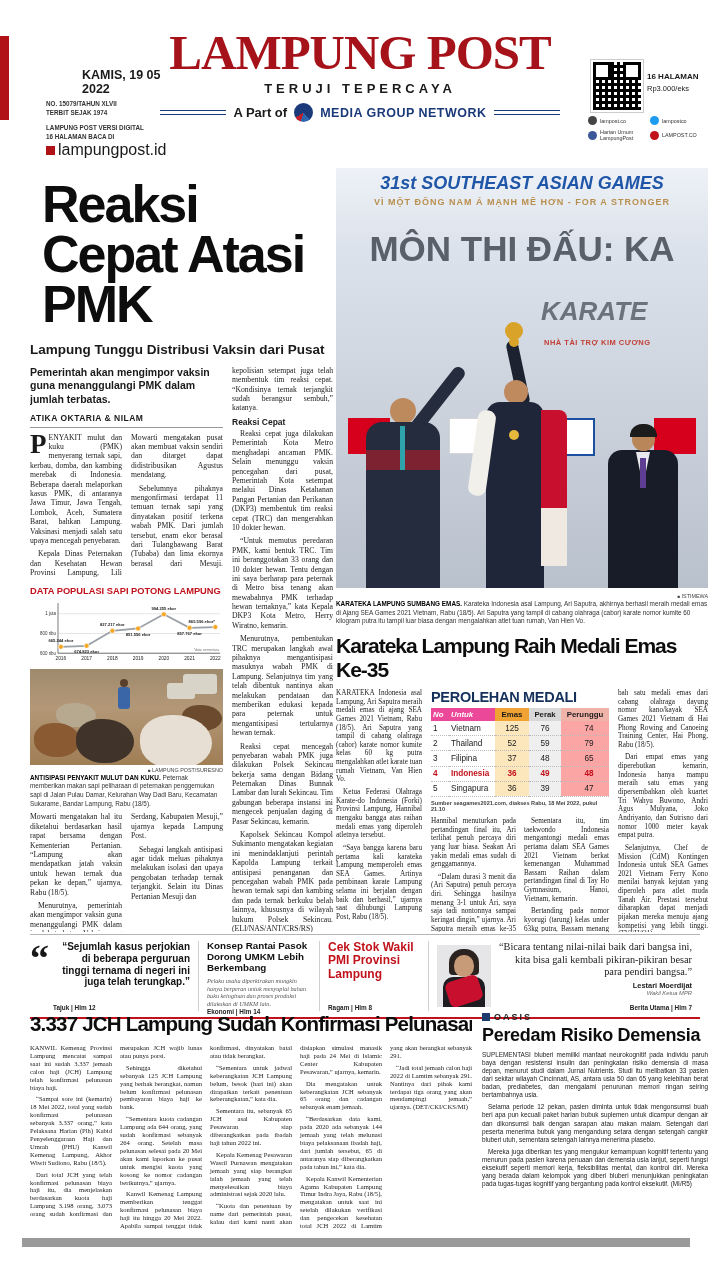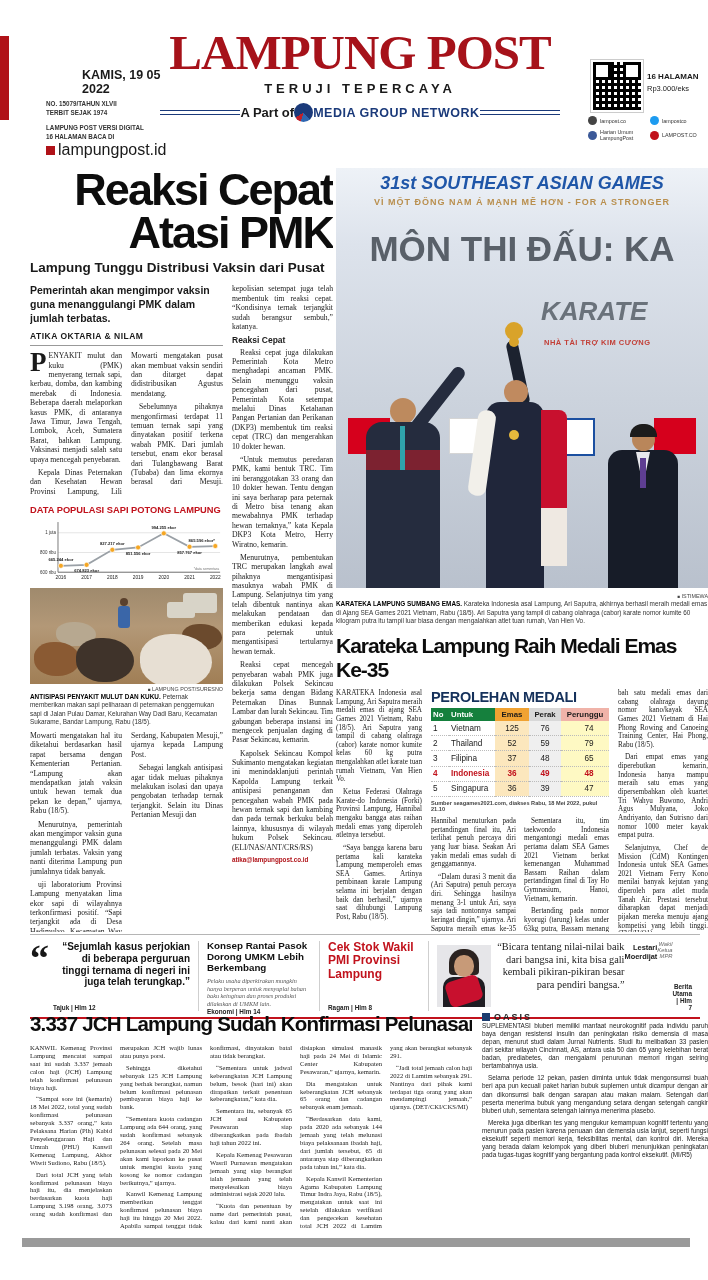--- a/index.html
+++ b/index.html
@@ -12,21 +12,21 @@
   .pub-info{position:absolute;left:46px;top:68px;width:132px;font-family:"Liberation Sans",sans-serif;}
   .pub-date{font-weight:bold;font-size:12.5px;padding-left:36px;}
   .pub-no{font-size:6.3px;font-weight:bold;color:#333;margin-top:4px;line-height:1.35;}
   .pub-digital{font-size:6.3px;font-weight:bold;color:#333;margin-top:7px;line-height:1.35;}
   .pub-site{font-size:16px;font-weight:normal;margin-top:0;}
   .pub-site .sq{display:inline-block;width:9px;height:9px;background:#b01218;margin-right:3px;}
   .masthead{position:absolute;left:160px;top:28px;width:400px;text-align:center;}
   .m-title{font-family:"Liberation Serif",serif;font-weight:bold;font-size:49px;line-height:1;
            color:#a6121a;letter-spacing:-1px;white-space:nowrap;}
   .m-tag{font-family:"Liberation Sans",sans-serif;font-weight:bold;font-size:13px;letter-spacing:4px;margin-top:4px;}
-  .m-partof{display:flex;align-items:center;margin-top:7px;justify-content:flex-end;}
+  .m-partof{display:flex;align-items:center;gap:7px;margin-top:7px;justify-content:flex-end;}
   .m-partof .rule{flex:1;height:3px;border-top:1px solid #1b3a7a;border-bottom:1px solid #1b3a7a;}
   .m-partof .ap{font-family:"Liberation Sans",sans-serif;font-size:13px;font-weight:bold;white-space:nowrap;}
   .eagle{width:19px;height:19px;border-radius:50%;
          background:conic-gradient(#1b3a7a 0 38%,#2e66b0 38% 55%,#c0202a 55% 66%,#1b3a7a 66% 100%);}
   .m-network{font-family:"Liberation Sans",sans-serif;font-weight:bold;font-size:12.5px;color:#1b3a7a;
              letter-spacing:.5px;white-space:nowrap;}
   .qr{position:absolute;left:591px;top:60px;width:48px;height:48px;border:2px solid #fff;outline:1px solid #ccc;
       background:
         repeating-linear-gradient(0deg,#000 0 3px,transparent 3px 6px),
         repeating-linear-gradient(90deg,#000 0 3px,#fff 3px 6px);}
@@ -38,22 +38,22 @@
   .socials{position:absolute;left:588px;top:116px;width:118px;display:grid;
            grid-template-columns:1fr 1fr;gap:4px 6px;font-family:"Liberation Sans",sans-serif;}
   .social{display:flex;align-items:center;gap:3px;font-size:5.4px;color:#333;}
   .social .dot{width:9px;height:9px;border-radius:50%;background:#444;flex:none;}
   .social:nth-child(2) .dot{background:#1d9bf0;}
   .social:nth-child(3) .dot{background:#3b5998;}
   .social:nth-child(4) .dot{background:#c1121c;}
 
   
   .lead{position:absolute;left:30px;top:168px;width:303px;height:764px;overflow:hidden;}
-  .lead h1{margin:0;font-family:"Liberation Sans",sans-serif;font-weight:bold;font-size:45px;
-           line-height:.96;letter-spacing:-2px;color:#0d0d0d;text-align:right;}
+  .lead h1{margin:12px;font-family:"Liberation Sans",sans-serif;font-weight:bold;font-size:52px;
+           line-height:.96;letter-spacing:-2px;color:#0d0d0d;}
   .lead h2{margin:6px 0 0;font-family:"Liberation Sans",sans-serif;font-weight:bold;font-size:13.5px;}
   .lead-body{display:flex;gap:9px;margin-top:9px;height:660px;}
   .lead-left{width:193px;flex:none;display:flex;flex-direction:column;}
   .lede{font-family:"Liberation Sans",sans-serif;font-weight:bold;font-size:10.5px;line-height:1.3;}
   .byline{font-family:"Liberation Sans",sans-serif;font-weight:bold;font-size:8.5px;letter-spacing:.5px;
           border-bottom:1px solid #999;padding:6px 0 4px;margin-bottom:5px;}
   .cols2{column-count:2;column-gap:9px;column-fill:auto;font-size:7.7px;line-height:1.22;text-align:justify;}
   .cols2 p+p{text-indent:8px;}
   .body1{height:150px;overflow:hidden;}
   .body1 p:first-child::first-letter{float:left;font-size:27px;line-height:21px;font-weight:bold;padding:1px 2px 0 0;}
@@ -136,29 +136,29 @@
              letter-spacing:-1px;color:#0d0d0d;}
   .k-body{display:flex;gap:9px;margin-top:7px;height:264px;overflow:hidden;}
   .k-colA{width:86px;flex:none;font-size:7.2px;line-height:1.2;text-align:justify;overflow:hidden;}
   .k-colA p+p,.k-colD p+p,.k-mid-cols p+p{text-indent:7px;}
   .k-mid{width:178px;flex:none;}
   .k-colD{width:90px;flex:none;font-size:7.2px;line-height:1.2;text-align:justify;overflow:hidden;}
   .medal-title{font-family:"Liberation Sans",sans-serif;font-weight:bold;font-size:14.5px;color:#15315b;
                letter-spacing:-.3px;}
   table.medals{border-collapse:collapse;width:100%;font-family:"Liberation Sans",sans-serif;margin-top:3px;}
   table.medals th{font-size:7.8px;padding:2px 2px;text-align:left;}
-  table.medals th.h0,table.medals th.h1{background:#15803d;color:#fff;}
+  table.medals th.h0,table.medals th.h1{background:#ec4899;color:#fff;font-style:italic;}
   table.medals th.h2{background:#f0a232;text-align:center;}
   table.medals th.h3{background:#d8d8d8;text-align:center;}
   table.medals th.h4{background:#f0b3a9;text-align:center;}
   table.medals td{font-size:8.2px;padding:2.6px 2px;border-bottom:1px dotted #bbb;}
   table.medals td.c0{width:14px;}
   table.medals td.c2{background:#fce7bd;text-align:center;width:30px;}
   table.medals td.c3{background:#efefef;text-align:center;width:28px;}
-  table.medals td.c4{background:#fef9c3;text-align:center;width:36px;padding-left:10px;}
+  table.medals td.c4{background:#fca5a5;text-align:center;width:36px;padding-left:10px;}
   table.medals tr.hl td{color:#c1121c;font-weight:bold;}
   .medal-src{font-family:"Liberation Sans",sans-serif;font-weight:bold;font-size:5.6px;color:#444;margin-top:3px;}
   .k-mid-cols{column-count:2;column-gap:8px;column-fill:auto;height:142px;overflow:hidden;
               font-size:7.2px;line-height:1.2;text-align:justify;margin-top:5px;}
 
   
   .teasers{position:absolute;left:30px;top:934px;width:670px;height:70px;display:flex;
            border-top:1px solid #b5b5b5;border-bottom:2px solid #c1121c;padding:6px 0;box-sizing:content-box;
            font-family:"Liberation Sans",sans-serif;}
   .t-item{padding:0 8px;display:flex;flex-direction:column;}
@@ -172,21 +172,21 @@
   .t-title{font-weight:bold;font-size:9.8px;line-height:1.12;color:#111;}
   .t-desc{font-family:"Liberation Serif",serif;font-style:italic;font-size:6.2px;line-height:1.25;color:#555;margin-top:3px;}
   .t-red{width:92px;flex:none;}
   .t-red .t-title{color:#c1121c;font-size:12px;}
   .t-person{flex:1;flex-direction:row;gap:6px;}
   .portrait{width:54px;height:62px;background:#e6e6e9;position:relative;overflow:hidden;flex:none;align-self:center;}
   .p-hair{position:absolute;left:12px;top:4px;width:30px;height:26px;border-radius:14px 14px 4px 4px;background:#2b2320;}
   .p-face{position:absolute;left:17px;top:10px;width:20px;height:22px;border-radius:48%;background:#c79a78;}
   .p-body{position:absolute;left:6px;top:32px;width:42px;height:30px;border-radius:10px 10px 0 0;background:#1f1d22;}
   .p-scarf{position:absolute;left:10px;top:33px;width:34px;height:26px;background:#c8102e;transform:rotate(-18deg);border-radius:6px;}
-  .t-person-inner{flex:1;display:flex;flex-direction:row;text-align:right;}
+  .t-person-inner{flex:1;display:flex;flex-direction:column;text-align:right;}
   .t-person-quote{font-family:"Liberation Serif",serif;font-size:10.3px;line-height:1.22;color:#222;}
   .t-person-name{font-weight:bold;font-size:7.4px;margin-top:2px;}
   .t-person-role{font-style:italic;font-size:5.8px;color:#666;}
 
   
   .jch{position:absolute;left:30px;top:1012px;width:442px;height:222px;overflow:hidden;}
   .jch h4{margin:0;font-family:"Liberation Sans",sans-serif;font-weight:bold;font-size:20.5px;
           letter-spacing:-.8px;color:#0d0d0d;white-space:nowrap;}
   .jch-cols{column-count:5;column-gap:8px;column-fill:auto;height:188px;overflow:hidden;margin-top:8px;
             font-size:6.6px;line-height:1.2;text-align:justify;}
@@ -507,20 +507,21 @@
         <p>Kepala Kanwil Kementerian Agama Kabupaten Lampung Timur Indra Jaya, Rabu (18/5), mengatakan untuk saat ini setelah dilakukan verifikasi dan pengecekan kesehatan total JCH 2022 di Lamtim yang akan berangkat sebanyak 291.</p>
         <p>“Jadi total jemaah calon haji 2022 di Lamtim sebanyak 291. Nantinya dari pihak kami terdapat tiga orang yang akan mendampingi jemaah,” ujarnya. (DET/CKI/CKS/MI)</p>
       </div>
   </div>
 
   <div class="oasis">
     <div class="oasis-label">
       <span class="sq"></span>
       <span>OASIS</span>
     </div>
+    <h5>Peredam Risiko Demensia</h5>
     <div class="oasis-body">
         <p>SUPLEMENTASI bluberi memiliki manfaat neurokognitif pada individu paruh baya dengan resistensi insulin dan peningkatan risiko demensia di masa depan, menurut studi dalam Jurnal Nutrients. Studi itu melibatkan 33 pasien dari sekitar wilayah Cincinnati, AS, antara usia 50 dan 65 yang kelebihan berat badan, prediabetes, dan mengalami penurunan memori ringan seiring bertambahnya usia.</p>
         <p>Selama periode 12 pekan, pasien diminta untuk tidak mengonsumsi buah beri apa pun kecuali paket harian bubuk suplemen untuk dicampur dengan air dan dikonsumsi baik dengan sarapan atau makan malam. Setengah dari peserta menerima bubuk yang mengandung setara dengan setengah cangkir bluberi utuh, sementara setengah lainnya menerima plasebo.</p>
         <p>Mereka juga diberikan tes yang mengukur kemampuan kognitif tertentu yang menurun pada pasien karena penuaan dan demensia usia lanjut, seperti fungsi eksekutif seperti memori kerja, fleksibilitas mental, dan kontrol diri. Mereka yang berada dalam kelompok yang diberi bluberi menunjukkan peningkatan pada tugas-tugas kognitif yang bergantung pada kontrol eksekutif. (MI/R5)</p>
       </div>
   </div>
 
   <div class="bottom-bar"></div>
 </div>
 

